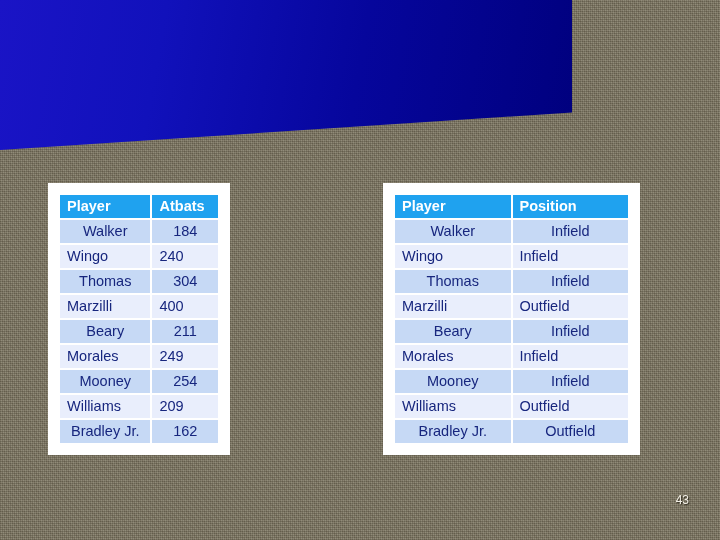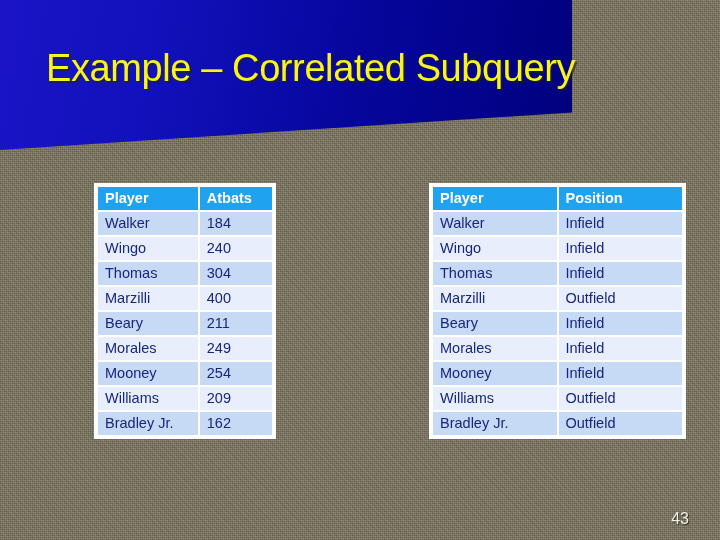--- a/index.html
+++ b/index.html
@@ -66,23 +66,22 @@
     text-shadow: 2px 2px 2px rgba(25,22,12,0.75);
     white-space: nowrap;
   }
   #caption-atbats   { left: 62px;  top: 147px; }
   #caption-playerpos{ left: 392px; top: 147px; }
 
   
   .data-table-wrap {
     position: absolute;
     background: #ffffff;
-    padding: 2px;
+    padding: 10px;
     box-sizing: border-box;
-    margin-left: 46px;
   }
   #table-atbats-wrap  { left: 48px;  top: 183px; width: 182px; }
   #table-playerpos-wrap { left: 383px; top: 183px; width: 257px; }
 
   table.data-table {
     border-collapse: separate;
     border-spacing: 2px;
     width: 100%;
     table-layout: fixed;
   }
@@ -99,47 +98,46 @@
   }
   table.data-table th {
     background: #1fa2ef;
     color: #ffffff;
     font-weight: bold;
   }
   table.data-table td {
     color: #17267e;
     font-weight: normal;
   }
-  table.data-table tbody tr.row-odd td  { background: #c6d9f5; }
+  table.data-table tbody tr.row-odd td  { background: #c6d9f5; text-align: center; }
   table.data-table tbody tr.row-even td { background: #e9eefc; }
 
   
   #table-atbats    col.col-name  { width: 58%; }
   #table-atbats    col.col-value { width: 42%; }
   #table-playerpos col.col-name  { width: 50%; }
   #table-playerpos col.col-value { width: 50%; }
 
   
   #page-number {
     position: absolute;
     right: 31px;
-    bottom: 12px;
-    font-size: 16px;
+    bottom: 33px;
+    font-size: 12px;
     color: #f2efe6;
     text-shadow: 1px 1px 1px rgba(30,26,15,0.8);
   }
 </style>
 </head>
 <body>
 
 <div id="slide">
 
   <div id="title-banner"></div>
 
-  <div id="title-text">Example – Correlated Subquery</div>
 
 
 
   <div class="data-table-wrap" id="table-atbats-wrap">
     <table class="data-table" id="table-atbats">
       <colgroup>
         <col class="col-name">
           <col class="col-value">
       </colgroup>
       <thead>

